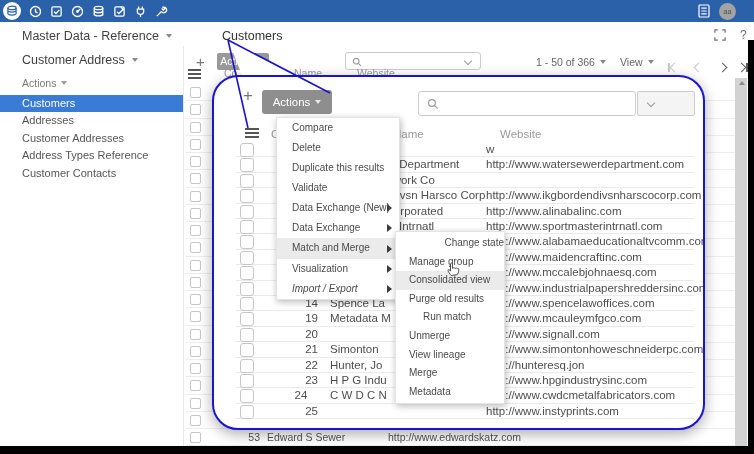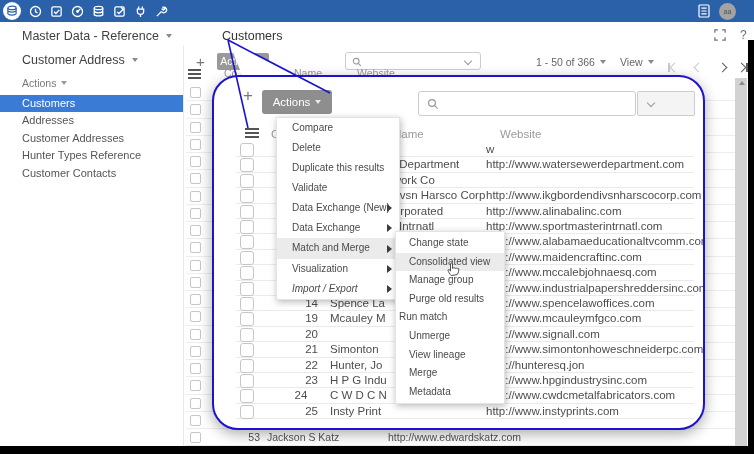--- a/index.html
+++ b/index.html
@@ -142,21 +142,21 @@
   <span class="abs h1" style="left:22px;top:53px;">
     <span>Customer Address</span><span class="caret"></span>
   </span>
   <span class="abs side-actions" style="left:22px;top:77px;">
     <span>Actions</span><span class="caret" style="border-top-color:#999;margin-left:5px;"></span>
   </span>
   <div class="abs" id="sidebar-list" style="left:0;top:95px;width:183px;height:90px;">
       <div class="side-item sel" style="top: 0px;">Customers</div>
       <div class="side-item" style="top: 17.4px;">Addresses</div>
       <div class="side-item" style="top: 34.8px;">Customer Addresses</div>
-      <div class="side-item" style="top: 52.2px;">Hunter Types Reference</div>
+      <div class="side-item" style="top: 52.2px;">Address Types Reference</div>
       <div class="side-item" style="top: 69.6px;">Customer Contacts</div>
     </div>
   <div class="abs" id="side-divider"></div>
 
   <span class="abs plus" style="left:196px;top:53px;">+</span>
   <span class="abs btn-gray" style="left:217px;top:53px;width:52px;height:17px;line-height:17px;font-size:10.5px;">
     <span>Actions</span><span class="caret"></span>
   </span>
   <span class="abs searchbox" style="left:345px;top:52px;width:136px;height:18px;">
     <svg style="position:absolute;left:6px;top:4px;" width="10" height="10" viewBox="0 0 12 12" fill="none" stroke="#9a9a9a" stroke-width="1.3">
@@ -243,21 +243,21 @@
       </div>
       <div class="mrow" style="top: 310.5px;">
         <span class="cb" style="left: 4px; top: 3px;"></span>
       </div>
       <div class="mrow" style="top: 327.75px;">
         <span class="cb" style="left: 4px; top: 3px;"></span>
       </div>
       <div class="mrow" style="top: 345px;">
         <span class="cb" style="left: 4px; top: 3px;"></span>
         <span class="cell" style="left: 44px; width: 30px; text-align: right;">53</span>
-        <span class="cell" style="left: 81px; width: 110px; text-align: left;">Jackson S Katz</span>
+        <span class="cell" style="left: 81px; width: 110px; text-align: left;">Edward S Sewer</span>
         <span class="cell" style="left: 202px; width: 200px; text-align: left;">http://www.edwardskatz.com</span>
       </div>
     </div>
 
   <div class="abs" id="scrolltrack"></div>
   <div class="abs" id="scrollarrow"></div>
   <div class="abs blackbar" style="left:748px;top:40px;width:6px;height:414px;"></div>
   <div class="abs blackbar" style="left:0;top:446px;width:754px;height:8px;"></div>
 
   <div class="abs" id="popup">
@@ -345,21 +345,21 @@
         </div>
         <div class="prow" style="top: 154px;">
           <span class="cbL" style="left: 4px; top: 1px;"></span>
           <span class="pcell" style="left: 48px; width: 34px; text-align: right;">14</span>
           <span class="pcell" style="left: 94px; width: 300px; text-align: left;">Spence La</span>
           <span class="pcell" style="left: 250px; width: 205px; text-align: left;">http://www.spencelawoffices.com</span>
         </div>
         <div class="prow" style="top: 169.4px;">
           <span class="cbL" style="left: 4px; top: 1px;"></span>
           <span class="pcell" style="left: 48px; width: 34px; text-align: right;">19</span>
-          <span class="pcell" style="left: 94px; width: 300px; text-align: left;">Mcauley M</span>
+          <span class="pcell" style="left: 94px; width: 300px; text-align: left;">Metadata M</span>
           <span class="pcell" style="left: 250px; width: 205px; text-align: left;">http://www.mcauleymfgco.com</span>
         </div>
         <div class="prow" style="top: 184.8px;">
           <span class="cbL" style="left: 4px; top: 1px;"></span>
           <span class="pcell" style="left: 48px; width: 34px; text-align: right;">20</span>
           <span class="pcell" style="left: 94px; width: 300px; text-align: center;">Sign All</span>
           <span class="pcell" style="left: 250px; width: 205px; text-align: left;">http://www.signall.com</span>
         </div>
         <div class="prow" style="top: 200.2px;">
           <span class="cbL" style="left: 4px; top: 1px;"></span>
@@ -381,43 +381,42 @@
         </div>
         <div class="prow" style="top: 246.4px;">
           <span class="cbL" style="left: 4px; top: 1px;"></span>
           <span class="pcell" style="left: 48px; width: 34px; text-align: center;">24</span>
           <span class="pcell" style="left: 94px; width: 300px; text-align: left;">C W D C N</span>
           <span class="pcell" style="left: 250px; width: 205px; text-align: left;">http://www.cwdcmetalfabricators.com</span>
         </div>
         <div class="prow" style="top: 261.8px;">
           <span class="cbL" style="left: 4px; top: 1px;"></span>
           <span class="pcell" style="left: 48px; width: 34px; text-align: right;">25</span>
-          <span class="pcell" style="left: 94px; width: 300px; text-align: left;">Insty Print</span>
           <span class="pcell" style="left: 250px; width: 205px; text-align: left;">http://www.instyprints.com</span>
         </div>
       </div>
 
     <div class="menu" id="actions-menu" style="left:62px;top:40px;width:124px;">
         <div class="mi" style="line-height: 20px; height: 20px;">Compare</div>
         <div class="mi" style="line-height: 20px; height: 20px;">Delete</div>
         <div class="mi" style="line-height: 20px; height: 20px;">Duplicate this results</div>
         <div class="mi" style="line-height: 20px; height: 20px;">Validate</div>
         <div class="mi" style="line-height: 20px; height: 20px;">Data Exchange (New)<span class="sub-arrow"></span></div>
         <div class="mi" style="line-height: 20px; height: 20px;">Data Exchange<span class="sub-arrow"></span></div>
         <div class="mi hl" style="line-height: 20px; height: 21px;">Match and Merge<span class="sub-arrow"></span></div>
         <div class="mi" style="line-height: 20px; height: 20px;">Visualization<span class="sub-arrow"></span></div>
         <div class="mi" style="line-height: 20px; height: 20px; font-style: italic;">Import / Export<span class="sub-arrow"></span></div>
       </div>
 
     <div class="menu" id="mm-submenu" style="left:181px;top:154px;width:110px;padding:2px 0;">
-        <div class="mi" style="line-height: 18.6px; height: 18.6px; padding-left: 13px;">Change state</div>
+        <div class="mi" style="line-height: 18.6px; height: 18.6px; padding-left: 13px; text-align: right;">Change state</div>
+        <div class="mi" style="line-height: 18.6px; height: 18.6px; padding-left: 13px;">Manage group</div>
         <div class="mi hl" style="line-height: 18.6px; height: 18.6px; padding-left: 13px;">Consolidated view</div>
-        <div class="mi" style="line-height: 18.6px; height: 18.6px; padding-left: 13px;">Manage group</div>
         <div class="mi" style="line-height: 18.6px; height: 18.6px; padding-left: 13px;">Purge old results</div>
-        <div class="mi" style="line-height: 18.6px; height: 18.6px; padding-left: 3px;">Run match</div>
+        <div class="mi" style="line-height: 18.6px; height: 18.6px; padding-left: 27px;">Run match</div>
         <div class="mi" style="line-height: 18.6px; height: 18.6px; padding-left: 13px;">Unmerge</div>
         <div class="mi" style="line-height: 18.6px; height: 18.6px; padding-left: 13px;">View lineage</div>
         <div class="mi" style="line-height: 18.6px; height: 18.6px; padding-left: 13px;">Merge</div>
         <div class="mi" style="line-height: 18.6px; height: 18.6px; padding-left: 13px;">Metadata</div>
       </div>
 
     <span class="abs" style="left:232px;top:183px;z-index:60;">
       <svg width="15" height="17" viewBox="0 0 16 18">
         <path d="M5.5 16.5C4 15 2.5 12.5 2.2 11c-.2-1 1.2-1.4 1.8-.4l.8 1.2V4.2c0-1.5 2.1-1.5 2.1 0v4.6l.7-.1c.2-.9 1.7-.8 1.8.1l.6.1c.2-.8 1.6-.6 1.7.2l.5.1c.3-.6 1.5-.4 1.5.4 0 2-.4 3.6-1.3 5.4l-.4.5z" fill="#fff" stroke="#444" stroke-width="1"></path>
       </svg>

